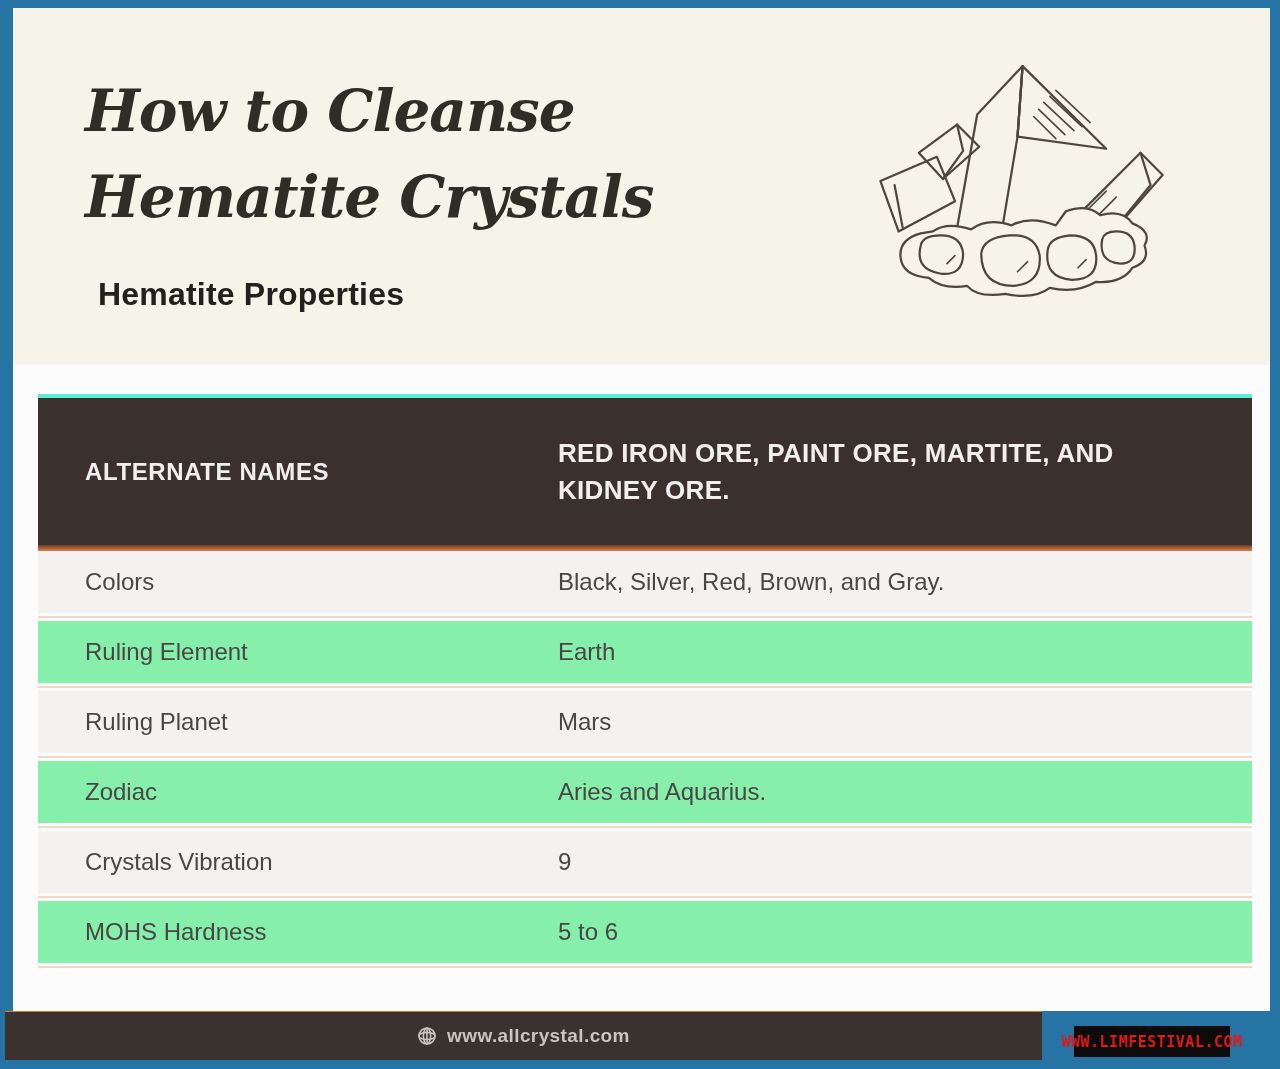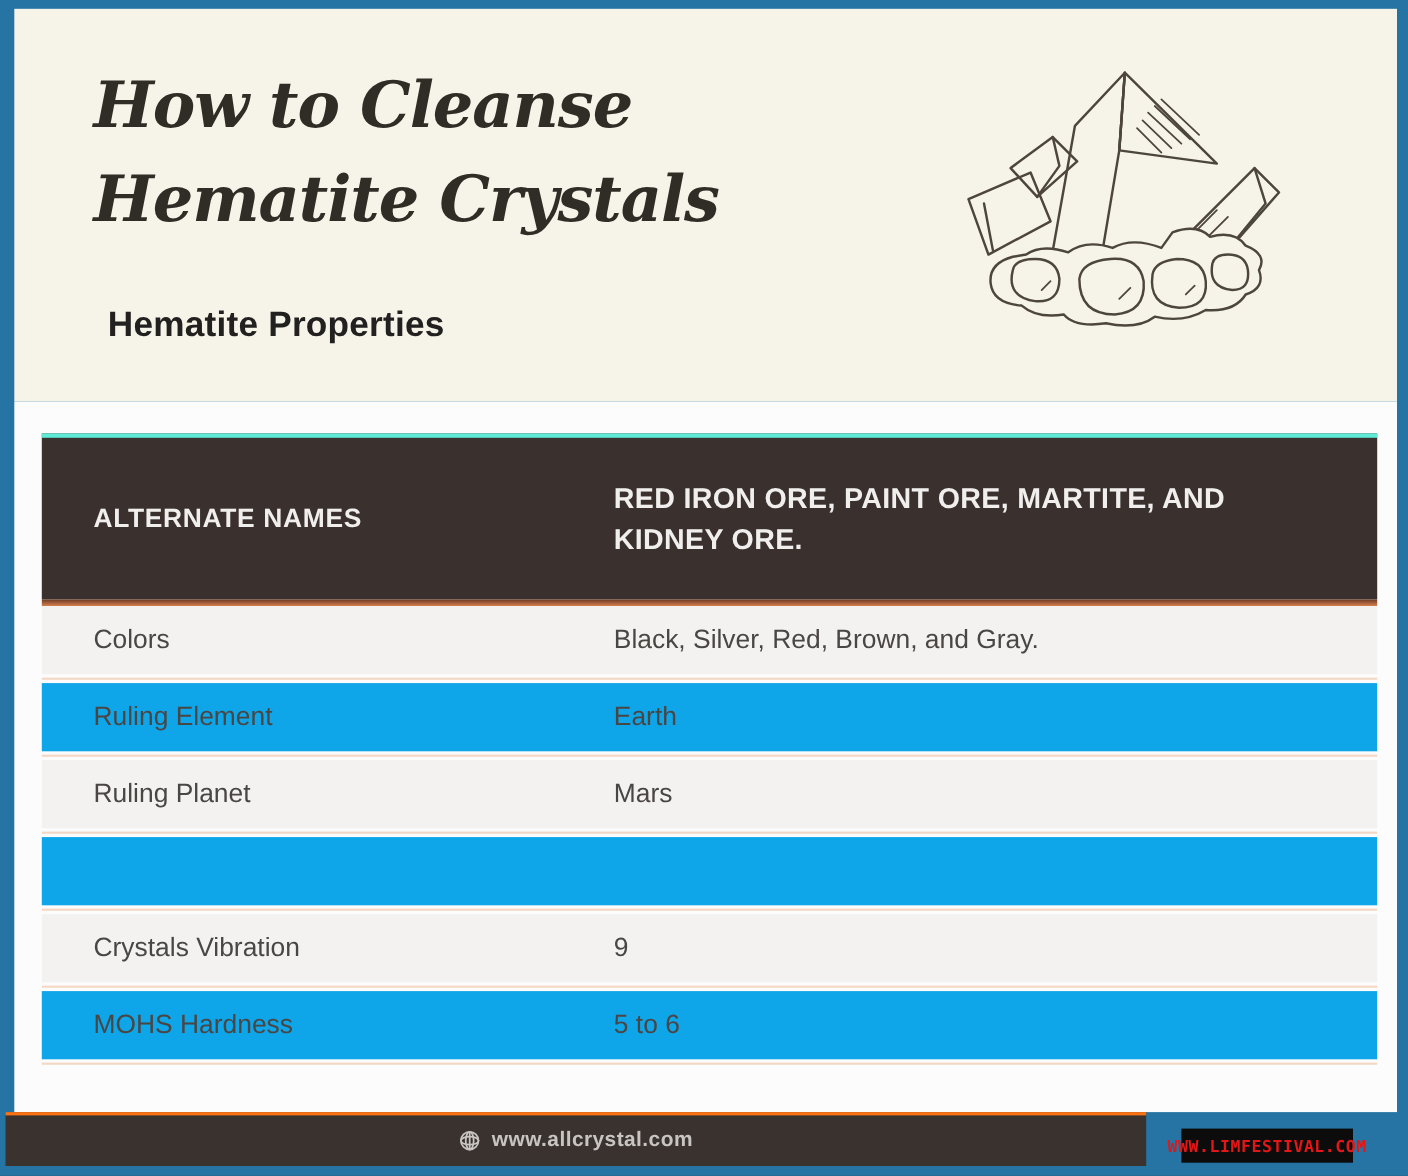--- a/index.html
+++ b/index.html
@@ -10,21 +10,21 @@
   }
   .panel-cream {
     position:absolute; left:13px; top:8px; width:1257px; height:357px;
     background:#f6f3e8;
   }
   .panel-white {
     position:absolute; left:13px; top:365px; width:1257px; height:646px;
     background:#fdfcfc;
   }
   .title {
-    position:absolute; left:85px; top:52px; width:760px;
+    position:absolute; left:85px; top:68px; width:760px;
     font-family:"DejaVu Serif", serif; font-style:italic; font-weight:700;
     font-size:58px; line-height:86px; color:#302d27; letter-spacing:-1px;
   }
   .title span { display:block; }
   .subtitle {
     position:absolute; left:98px; top:276px;
     font-size:32px; font-weight:700; color:#222120; letter-spacing:0.2px;
   }
   .crystal-art { position:absolute; left:856px; top:52px; width:318px; height:252px; }
 
@@ -38,32 +38,32 @@
   .cell-value { flex:1; padding-right:60px; }
   .thead .cell-value { font-size:26px; font-weight:700; line-height:37px; letter-spacing:0.3px; max-width:640px; }
 
   .accent-bar {
     position:absolute; left:38px; top:545px; width:1214px; height:6px;
     background:linear-gradient(to bottom, #6f3b22, #d5814f);
   }
   .rows { position:absolute; left:38px; top:551px; width:1214px; }
   .row {
     height:62px; display:flex; align-items:center;
-    font-size:24px; color:#4a4644; background:#0ea5e9;
+    font-size:24px; color:#4a4644; background:#86efac;
   }
   .row.alt { background:#f4f2f0; }
   .divider { height:8px; position:relative; background:transparent; }
   .divider::after {
     content:""; position:absolute; left:0; right:0; top:3px; height:2px;
     background:#f2d8c5;
   }
 
   .footer-bar {
     position:absolute; left:5px; top:1011px; width:1037px; height:49px;
-    background:#3a322f; border-top:3px solid #f97316;
+    background:#3a322f; border-top:1px solid #f97316;
     display:flex; align-items:center; justify-content:center; gap:10px;
   }
   .footer-site { color:#c8c4c2; font-size:19px; font-weight:700; letter-spacing:0.4px; }
 
   .watermark {
     position:absolute; left:1074px; top:1026px; width:156px; height:31px;
     background:#0c0c0c; color:#e31717;
     font-family:"DejaVu Sans Mono", monospace; font-weight:700; font-size:15px;
     display:flex; align-items:center; justify-content:center; letter-spacing:0.5px;
   }
@@ -130,20 +130,22 @@
       <div class="cell-label">Ruling Element</div>
       <div class="cell-value">Earth</div>
     </div>
     <div class="divider"></div>
     <div class="row alt">
       <div class="cell-label">Ruling Planet</div>
       <div class="cell-value">Mars</div>
     </div>
     <div class="divider"></div>
     <div class="row">
+      <div class="cell-label">Zodiac</div>
+      <div class="cell-value">Aries and Aquarius.</div>
     </div>
     <div class="divider"></div>
     <div class="row alt">
       <div class="cell-label">Crystals Vibration</div>
       <div class="cell-value">9</div>
     </div>
     <div class="divider"></div>
     <div class="row">
       <div class="cell-label">MOHS Hardness</div>
       <div class="cell-value">5 to 6</div>

